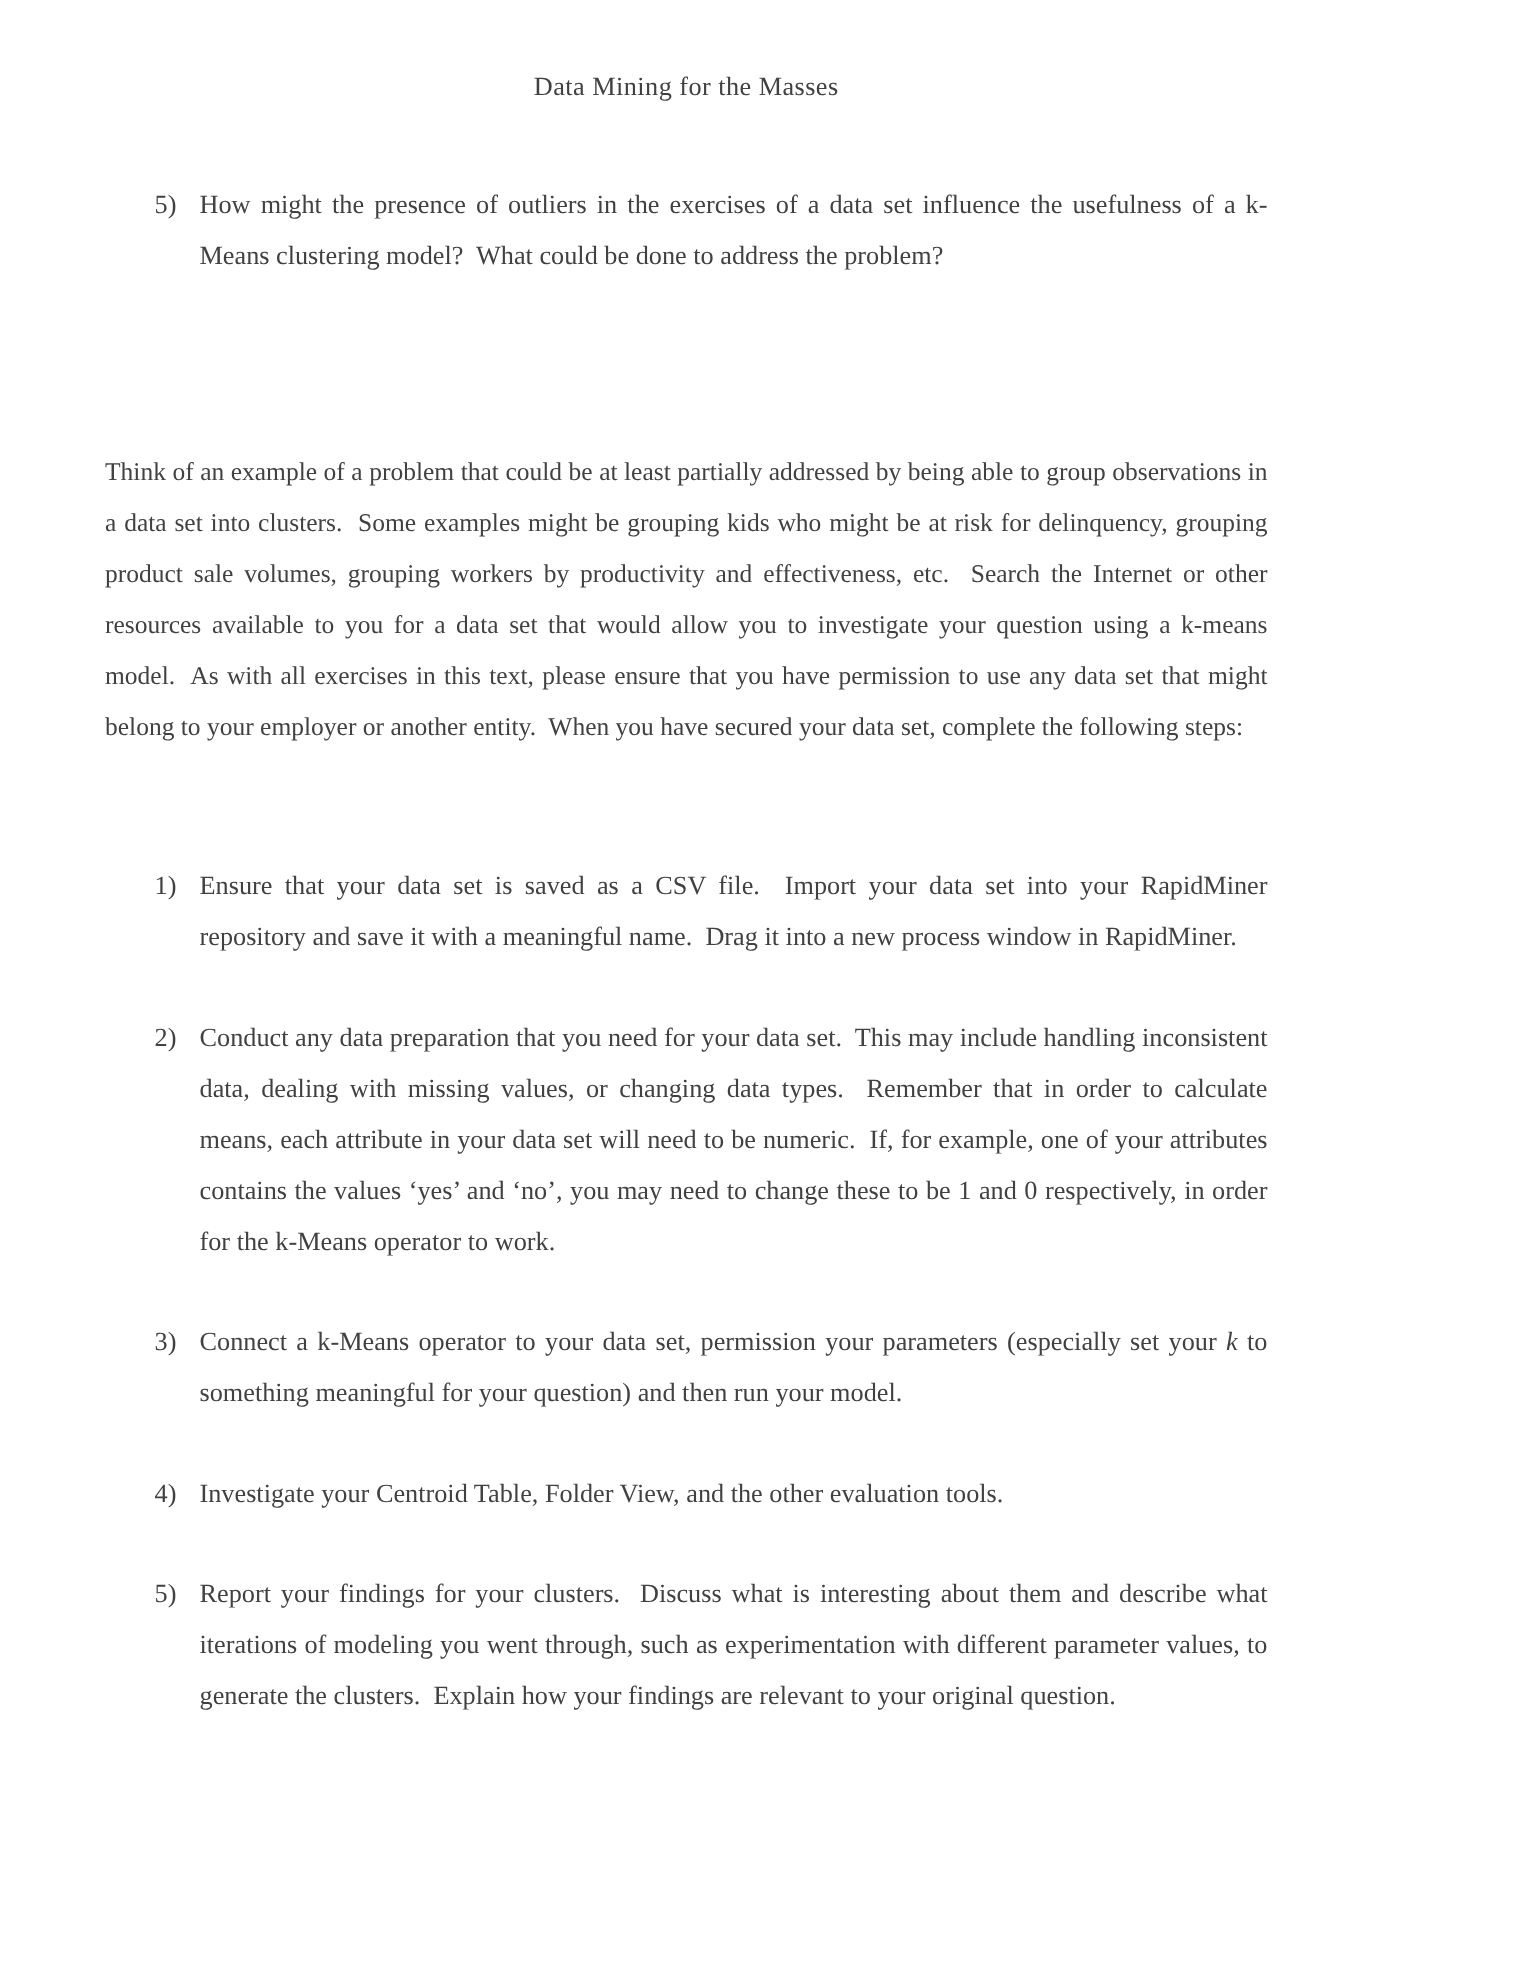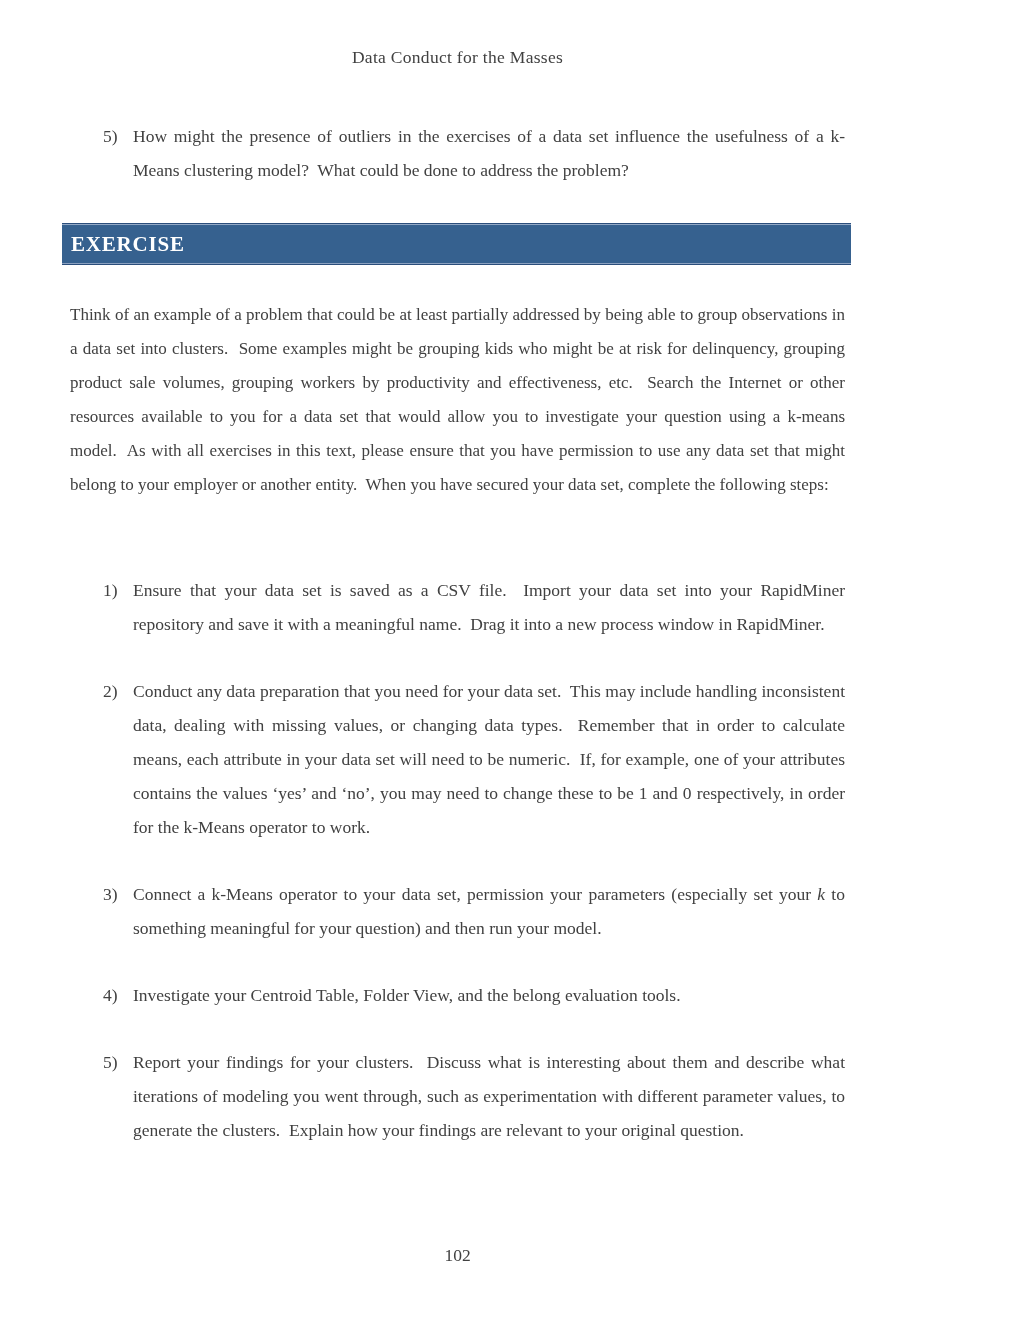--- a/index.html
+++ b/index.html
@@ -77,51 +77,47 @@
     top: 1245px; left: 70px; width: 775px;
     text-align: center;
     font-size: 17.5px;
   }
 </style>
 </head>
 <body>
 
 <div class="page">
 
-  <div class="doc-header">Data Conduct for the Masses</div>
+  <div class="doc-header">Data Mining for the Masses</div>
 
   <div class="question">
     <span class="num-col">5)</span>
     <span class="text-col">How might the presence of outliers in the exercises of a data set influence the usefulness of a k-Means clustering model?  What could be done to address the problem?</span>
   </div>
 
-  <div class="banner">
-    <span class="banner-title">EXERCISE</span>
-  </div>
 
   <div class="intro">Think of an example of a problem that could be at least partially addressed by being able to group observations in a data set into clusters.  Some examples might be grouping kids who might be at risk for delinquency, grouping product sale volumes, grouping workers by productivity and effectiveness, etc.  Search the Internet or other resources available to you for a data set that would allow you to investigate your question using a k-means model.  As with all exercises in this text, please ensure that you have permission to use any data set that might belong to your employer or another entity.  When you have secured your data set, complete the following steps:</div>
 
   <div class="steps">
       <div class="step">
         <span class="num-col">1)</span>
         <span class="text-col"><span>Ensure that your data set is saved as a CSV file.  Import your data set into your RapidMiner repository and save it with a meaningful name.  Drag it into a new process window in RapidMiner.</span></span>
       </div>
       <div class="step">
         <span class="num-col">2)</span>
         <span class="text-col"><span>Conduct any data preparation that you need for your data set.  This may include handling inconsistent data, dealing with missing values, or changing data types.  Remember that in order to calculate means, each attribute in your data set will need to be numeric.  If, for example, one of your attributes contains the values ‘yes’ and ‘no’, you may need to change these to be 1 and 0 respectively, in order for the k-Means operator to work.</span></span>
       </div>
       <div class="step">
         <span class="num-col">3)</span>
         <span class="text-col"><span>Connect a k-Means operator to your data set, permission your parameters (especially set your </span><span style="font-style: italic;">k</span><span> to something meaningful for your question) and then run your model.</span></span>
       </div>
       <div class="step">
         <span class="num-col">4)</span>
-        <span class="text-col"><span>Investigate your Centroid Table, Folder View, and the belong evaluation tools.</span></span>
+        <span class="text-col"><span>Investigate your Centroid Table, Folder View, and the other evaluation tools.</span></span>
       </div>
       <div class="step">
         <span class="num-col">5)</span>
         <span class="text-col"><span>Report your findings for your clusters.  Discuss what is interesting about them and describe what iterations of modeling you went through, such as experimentation with different parameter values, to generate the clusters.  Explain how your findings are relevant to your original question.</span></span>
       </div>
     </div>
 
-  <div class="page-footer">102</div>
 
 </div>
 
 </body></html>

